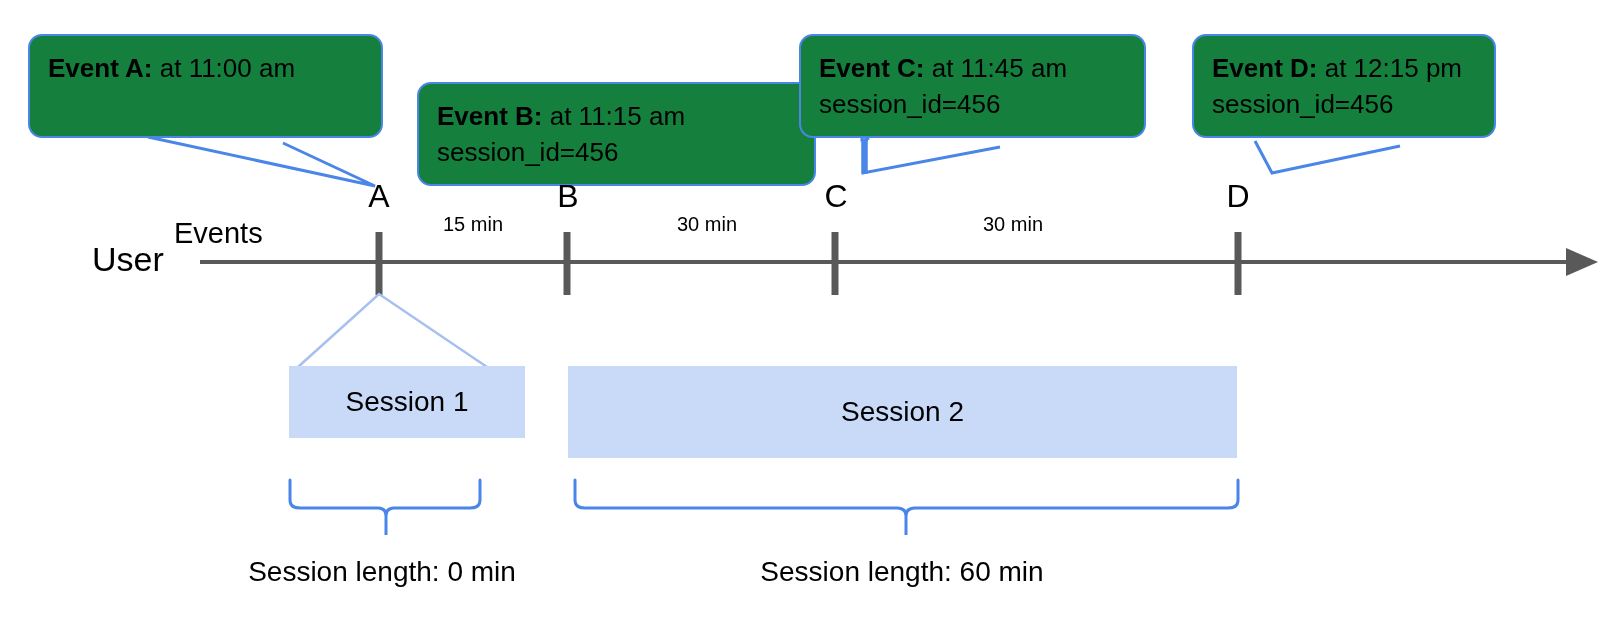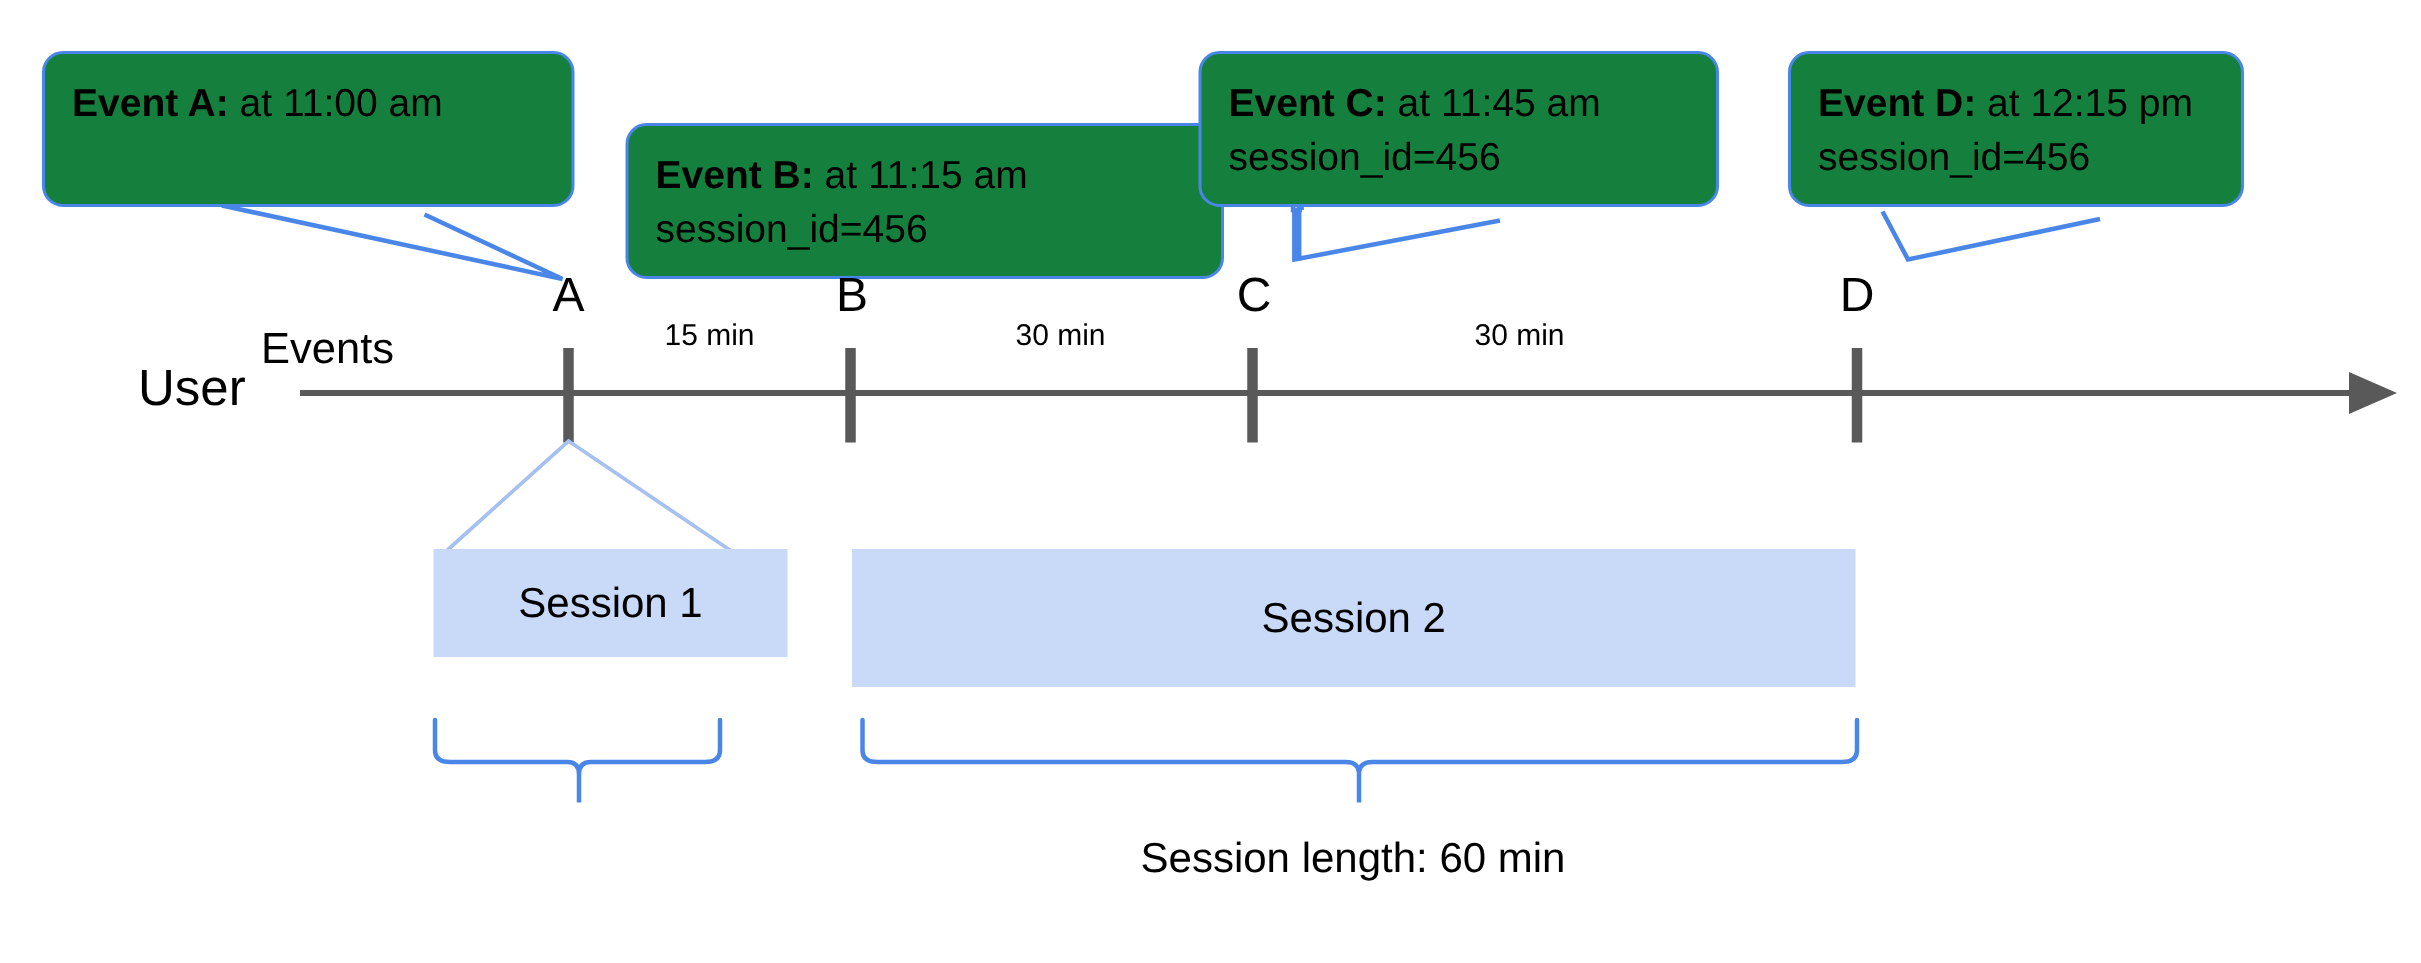--- a/index.html
+++ b/index.html
@@ -156,15 +156,16 @@
   <div class="gap-label" style="left:707px; top:213px;">30 min</div>
   <div class="gap-label" style="left:1013px; top:213px;">30 min</div>
 
   <div class="session-bar" style="left:289px; top:366px; width:236px; height:72px;">
     <span>Session 1</span>
   </div>
   <div class="session-bar" style="left:568px; top:366px; width:669px; height:92px;">
     <span>Session 2</span>
   </div>
 
+  <div class="session-length" style="left:382px; top:556px;">Session length: 0 min</div>
   <div class="session-length" style="left:902px; top:556px;">Session length: 60 min</div>
 
 </div>
 
 </body></html>

